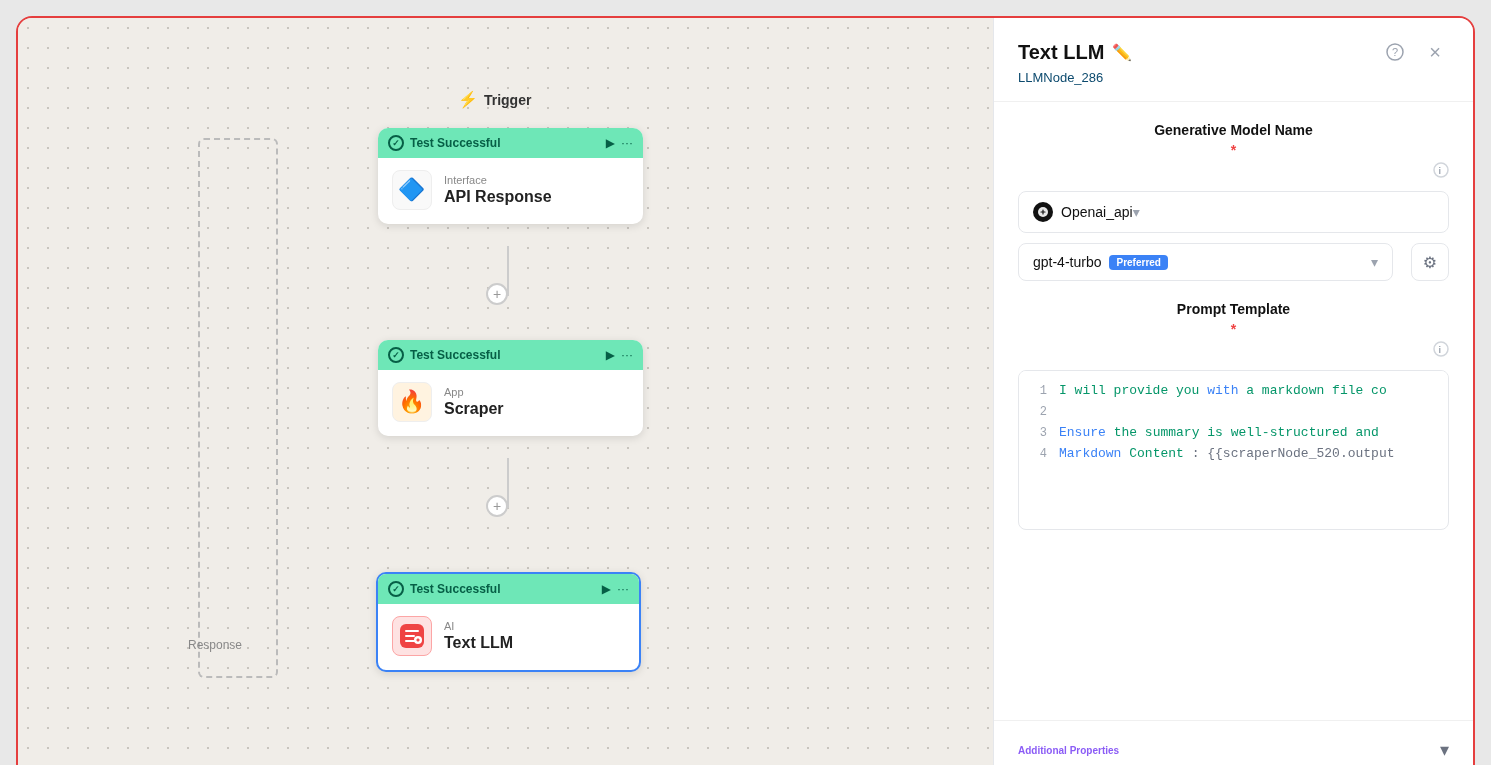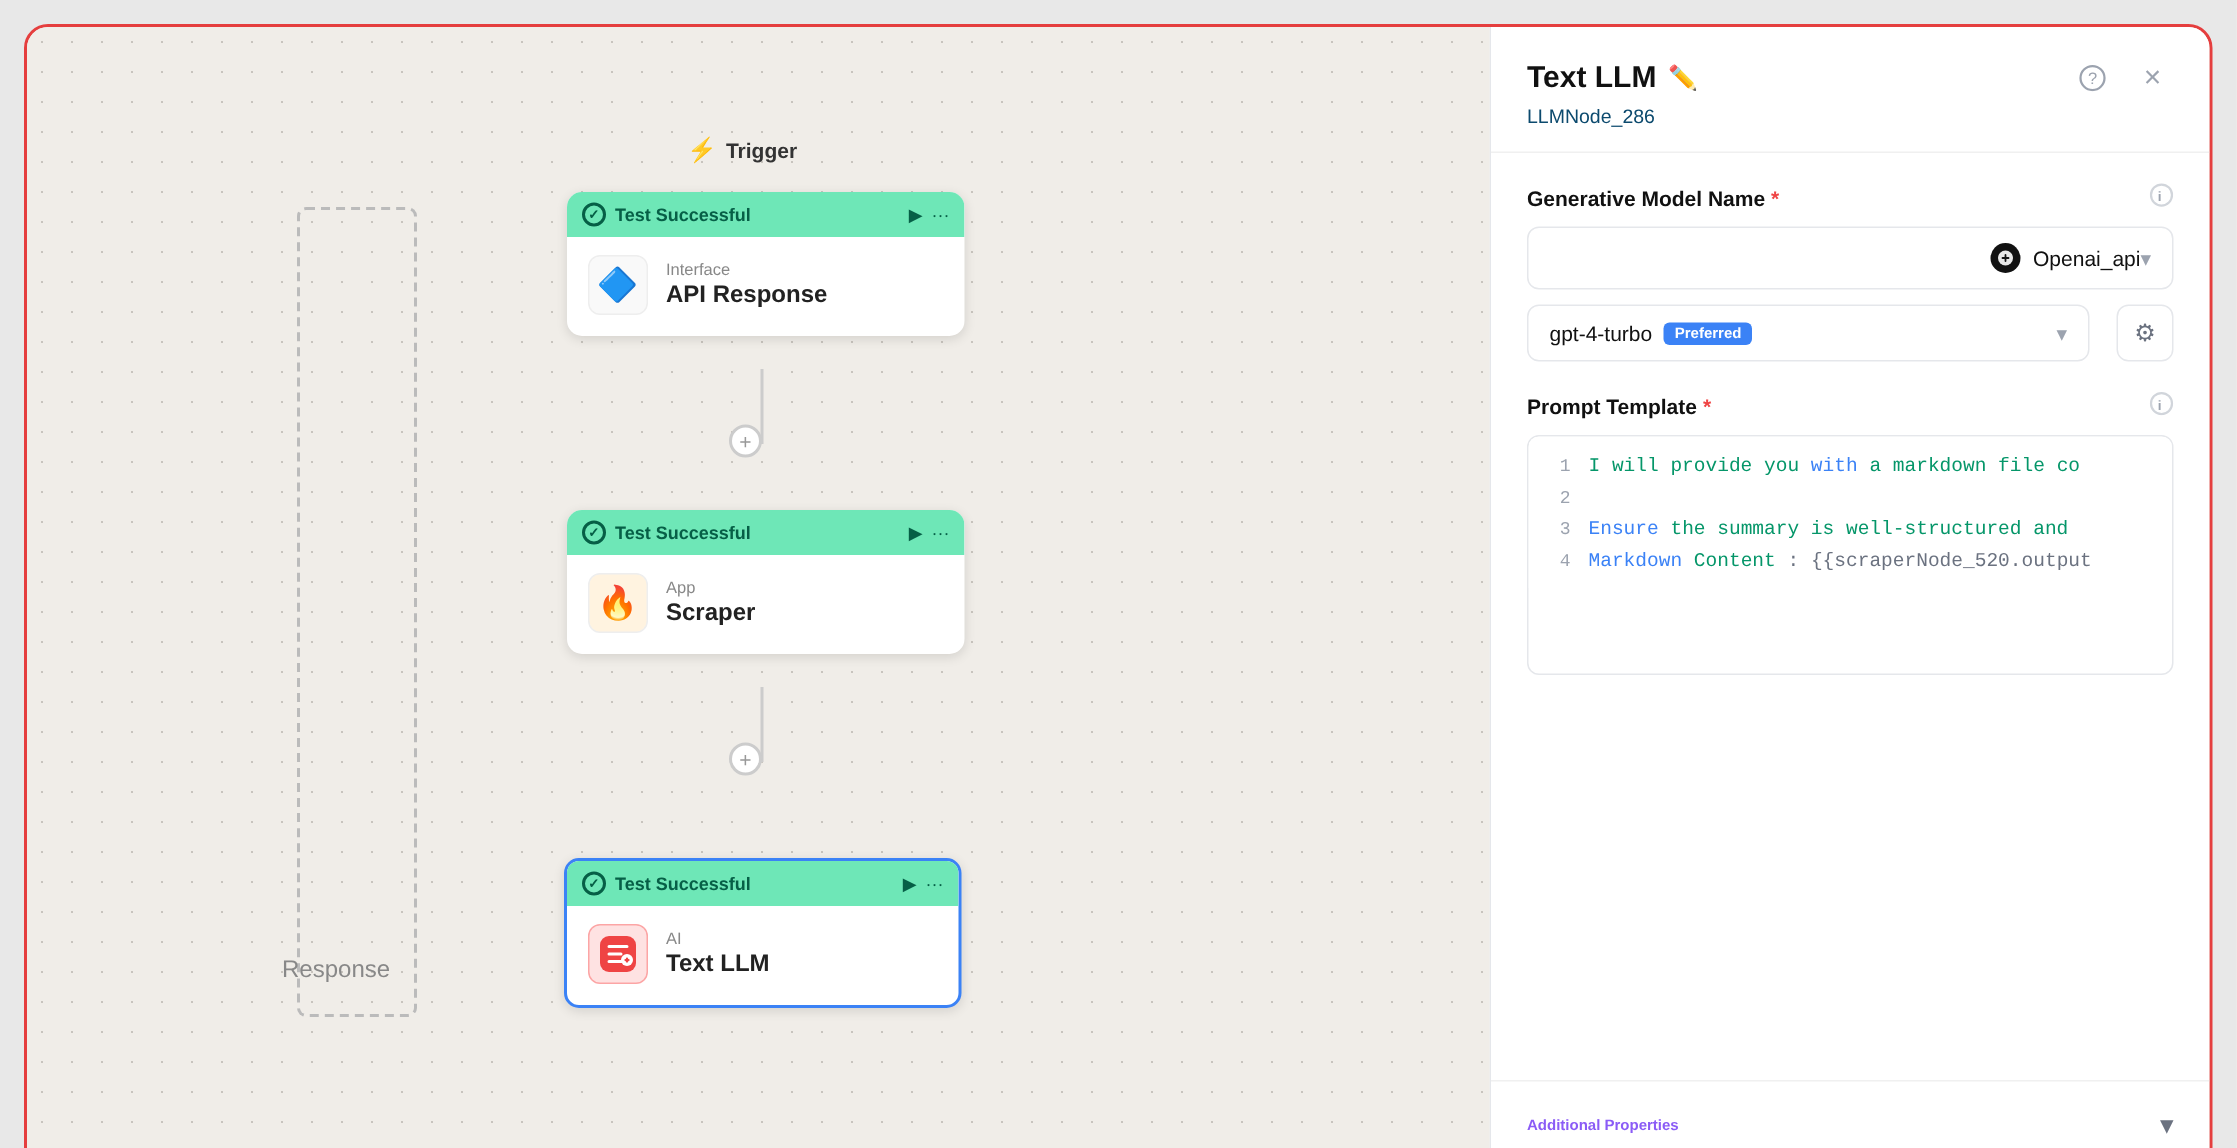--- a/index.html
+++ b/index.html
@@ -148,21 +148,21 @@
       top: 120px;
       width: 80px;
       height: 540px;
       border: 2px dashed #bbb;
       border-radius: 6px;
     }
     .response-label {
       position: absolute;
       left: 170px;
       top: 620px;
-      font-size: 16px;
+      font-size: 12px;
       color: #888;
     }
     
     .right-panel {
       width: 480px;
       background: #fff;
       border-left: 1px solid #e5e7eb;
       display: flex;
       flex-direction: column;
       overflow-y: auto;
@@ -222,32 +222,33 @@
       margin-bottom: 20px;
     }
     .field-label {
       font-size: 14px;
       font-weight: 600;
       color: #111;
       margin-bottom: 10px;
       display: flex;
       align-items: center;
       gap: 4px;
+      flex-direction: column;
     }
     .required-star {
       color: #ef4444;
     }
     .select-box {
       width: 100%;
       border: 1px solid #e5e7eb;
       border-radius: 8px;
       padding: 10px 14px;
       display: flex;
       align-items: center;
-      justify-content: flex-end;
+      justify-content: flex-start;
       cursor: pointer;
       font-size: 14px;
       color: #111;
       background: #fff;
       margin-bottom: 10px;
     }
     .select-box-left {
       display: flex;
       align-items: center;
       gap: 8px;

